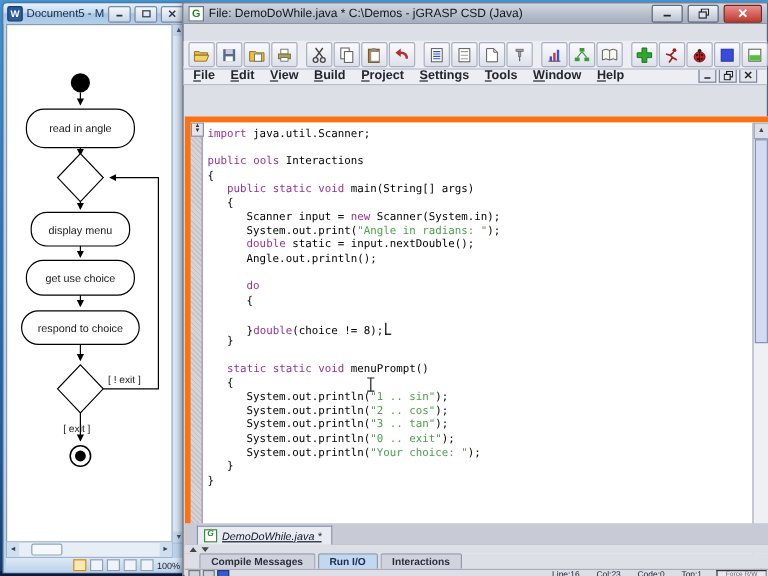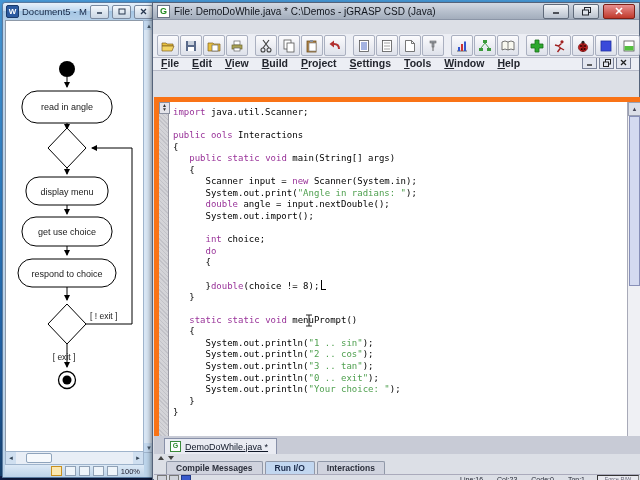--- a/index.html
+++ b/index.html
@@ -21,21 +21,21 @@
   .w-title{font-size:9.5px;color:#16днів2745;color:#162745;white-space:nowrap;overflow:hidden;flex:1;}
   .w-btn{width:17px;height:12px;border:1px solid #7a8aa0;border-radius:2px;flex:0 0 auto;
     background:linear-gradient(180deg,#f4f8fc,#c9d6e4);display:flex;align-items:center;justify-content:center;}
   .w-btn svg{display:block;}
   .w-doc{position:absolute;left:2px;top:17px;right:12px;bottom:24px;background:#ffffff;border:1px solid #8d99a8;overflow:hidden;}
   .w-vscroll{position:absolute;right:1px;top:17px;bottom:24px;width:10px;background:#d9e6f4;border:1px solid #9fb4cc;}
   .w-vs-arrow{position:absolute;left:0;right:0;height:9px;background:#c3d8ee;display:flex;align-items:center;justify-content:center;font-size:6px;color:#456;}
   .w-hscroll{position:absolute;left:2px;right:12px;bottom:12px;height:12px;background:#e8eef6;border:1px solid #9fb4cc;}
   .w-hs-arrow{position:absolute;top:0;bottom:0;width:10px;background:#cfdff0;display:flex;align-items:center;justify-content:center;font-size:6px;color:#345;}
   .w-hs-thumb{position:absolute;left:20px;top:1px;width:24px;height:8px;background:#f6f9fc;border:1px solid #8fa4bc;border-radius:2px;}
-  .w-viewbar{position:absolute;left:2px;right:12px;bottom:0;height:12px;background:linear-gradient(180deg,#dce9f6,#bcd2e8);
+  .w-viewbar{position:absolute;left:2px;right:2px;bottom:0;height:12px;background:linear-gradient(180deg,#dce9f6,#bcd2e8);
     display:flex;align-items:center;justify-content:flex-end;gap:3px;padding:0 4px;}
   .w-viewbtn{width:9px;height:8px;border:1px solid #8fa0b5;background:#eef4fa;}
   .w-viewbtn.active{border-color:#c89020;background:#fce8b0;}
   .w-zoom{font-size:7.5px;color:#223;}
 
   
   .flow-svg text{font-family:"Liberation Sans",sans-serif;font-size:9px;fill:#1a1a1a;}
   .flow-svg .guard{font-size:8.5px;}
 
   
@@ -76,21 +76,21 @@
   .code-vscroll{position:absolute;right:0;top:0;bottom:0;width:13px;background:#eff0f4;border-left:1px solid #a8aab8;}
   .vs-btn{position:absolute;left:0;right:0;height:12px;background:#dcdfe8;border:1px solid #9aa0b2;
     display:flex;align-items:center;justify-content:center;font-size:6px;color:#445;}
   .vs-thumb{position:absolute;left:1px;right:1px;top:14px;height:168px;background:#d4daf0;border:1px solid #8890b8;}
   .code-hscroll{position:absolute;left:10px;right:13px;bottom:0;height:8px;background:#eff0f4;border-top:1px solid #a8aab8;}
 
   
   .jg-filetabs{position:absolute;left:1px;top:433px;width:482px;height:18px;background:#c8cbd6;border-bottom:1px solid #9aa0b0;
     display:flex;align-items:flex-end;padding:0 0 0 10px;}
   .file-tab{display:flex;align-items:center;gap:4px;background:#e9ebf2;border:1px solid #8890a8;border-bottom:none;
-    padding:2px 8px 2px 5px;font-size:9px;color:#101828;}
+    padding:2px 8px 2px 5px;font-size:9px;color:#101828;font-style:italic;}
   .file-tab .label{text-decoration:underline;}
   .file-icon{width:9px;height:9px;background:#ffffff;border:1px solid #3a8a3a;color:#2e8a2e;font-size:7px;font-weight:bold;line-height:8px;text-align:center;}
 
   
   .jg-splitter{position:absolute;left:1px;top:451px;width:482px;height:7px;background:#dcdfe6;display:flex;align-items:center;gap:4px;padding:0 4px;}
   .tri-up{width:0;height:0;border-left:3px solid transparent;border-right:3px solid transparent;border-bottom:4px solid #444;}
   .tri-down{width:0;height:0;border-left:3px solid transparent;border-right:3px solid transparent;border-top:4px solid #444;}
 
   
   .jg-msgtabs{position:absolute;left:1px;top:458px;width:482px;height:13px;background:#dcdfe6;display:flex;align-items:flex-end;gap:2px;padding:0 12px;}
@@ -396,24 +396,23 @@
     </div>
     <div class="code-lines">
         <div class="code-line"><span class="k">import</span><span> java.util.Scanner;</span></div>
         <div class="code-line"></div>
         <div class="code-line"><span class="k">public</span><span> </span><span class="k">ools</span><span> Interactions</span></div>
         <div class="code-line"><span>{</span></div>
         <div class="code-line"><span>   </span><span class="k">public</span><span> </span><span class="k">static</span><span> </span><span class="k">void</span><span> main(String[] args)</span></div>
         <div class="code-line"><span>   {</span></div>
         <div class="code-line"><span>      Scanner input = </span><span class="k">new</span><span> Scanner(System.in);</span></div>
         <div class="code-line"><span>      System.out.print(</span><span class="s">"Angle in radians: "</span><span>);</span></div>
-        <div class="code-line"><span>      </span><span class="k">double</span><span> angle = input.nextDouble();</span></div>
-        <div class="code-line"><span>      System.out.import();</span></div>
+        <div class="code-line"><span>      </span><span class="k">double</span><span> static = input.nextDouble();</span></div>
+        <div class="code-line"><span>      Angle.out.println();</span></div>
         <div class="code-line"></div>
-        <div class="code-line"><span>      </span><span class="k">int</span><span> choice;</span></div>
         <div class="code-line"><span>      </span><span class="k">do</span></div>
         <div class="code-line"><span>      {</span></div>
         <div class="code-line"></div>
         <div class="code-line"><span>      }</span><span class="k">double</span><span>(choice != 8);</span><span class="caret"></span></div>
         <div class="code-line"><span>   }</span></div>
         <div class="code-line"></div>
         <div class="code-line"><span>   </span><span class="k">static</span><span> </span><span class="k">static</span><span> </span><span class="k">void</span><span> menuPrompt()</span></div>
         <div class="code-line"><span>   {</span></div>
         <div class="code-line"><span>      System.out.println(</span><span class="s">"1 .. sin"</span><span>);</span></div>
         <div class="code-line"><span>      System.out.println(</span><span class="s">"2 .. cos"</span><span>);</span></div>

